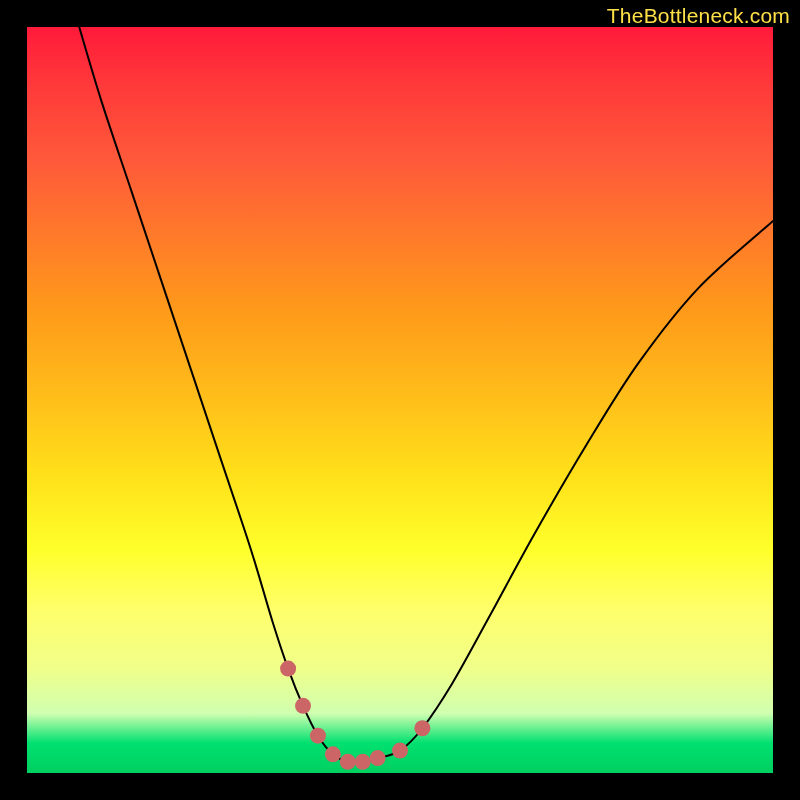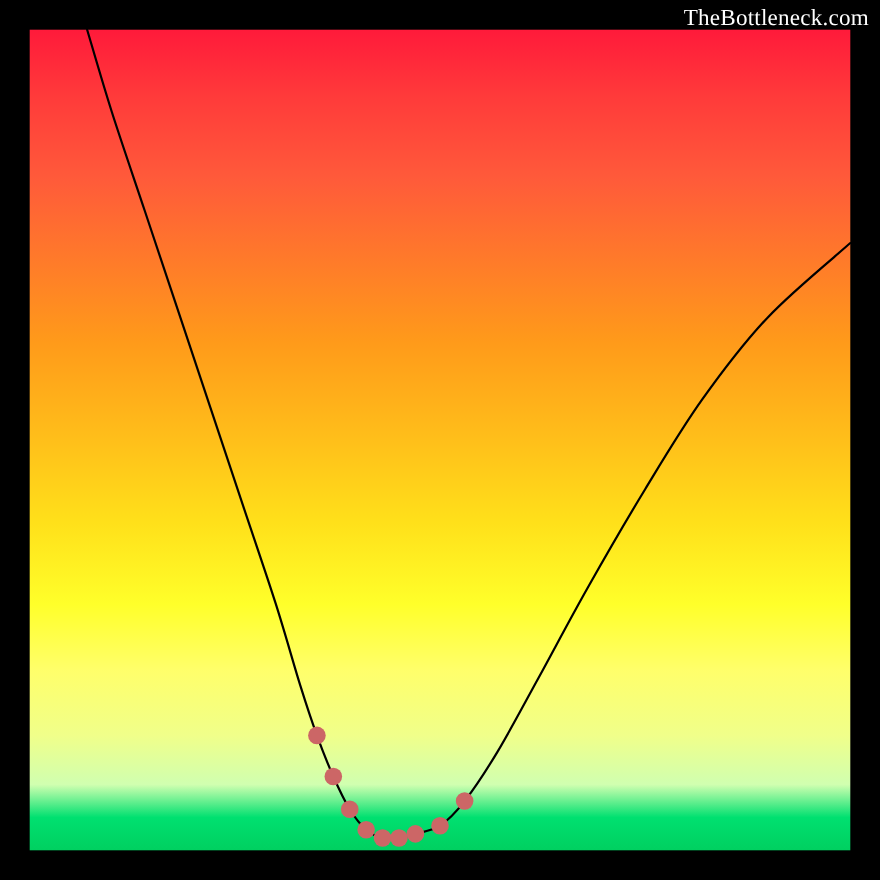--- a/index.html
+++ b/index.html
@@ -28,23 +28,23 @@
       #ffff6a 78%,
       #f0ff8a 86%,
       #d0ffb0 92%,
       #00e070 96%,
       #00d060 100%);
   }
   .watermark {
     position: absolute;
     top: 4px;
     right: 10px;
-    font-family: Liberation Serif, serif;
+    font-family: Liberation Sans, sans-serif;
     font-size: 21px;
-    color: #ffffff;
+    color: #fde047;
     letter-spacing: 0.2px;
     z-index: 5;
   }
   svg.curve {
     position: absolute;
     left: 0;
     top: 0;
     width: 746px;
     height: 746px;
     overflow: visible;

